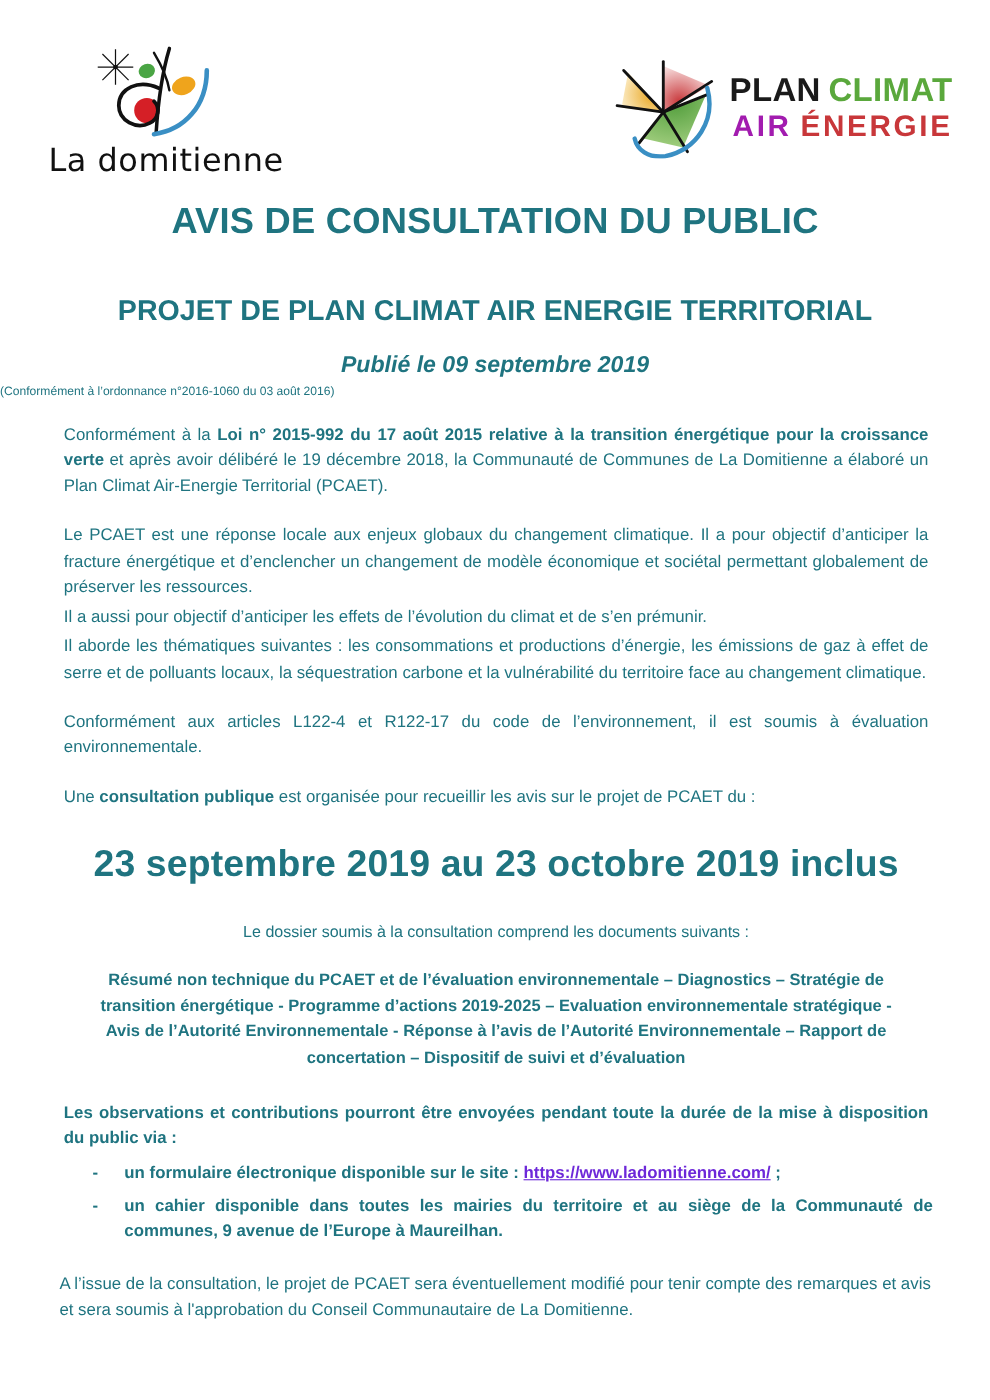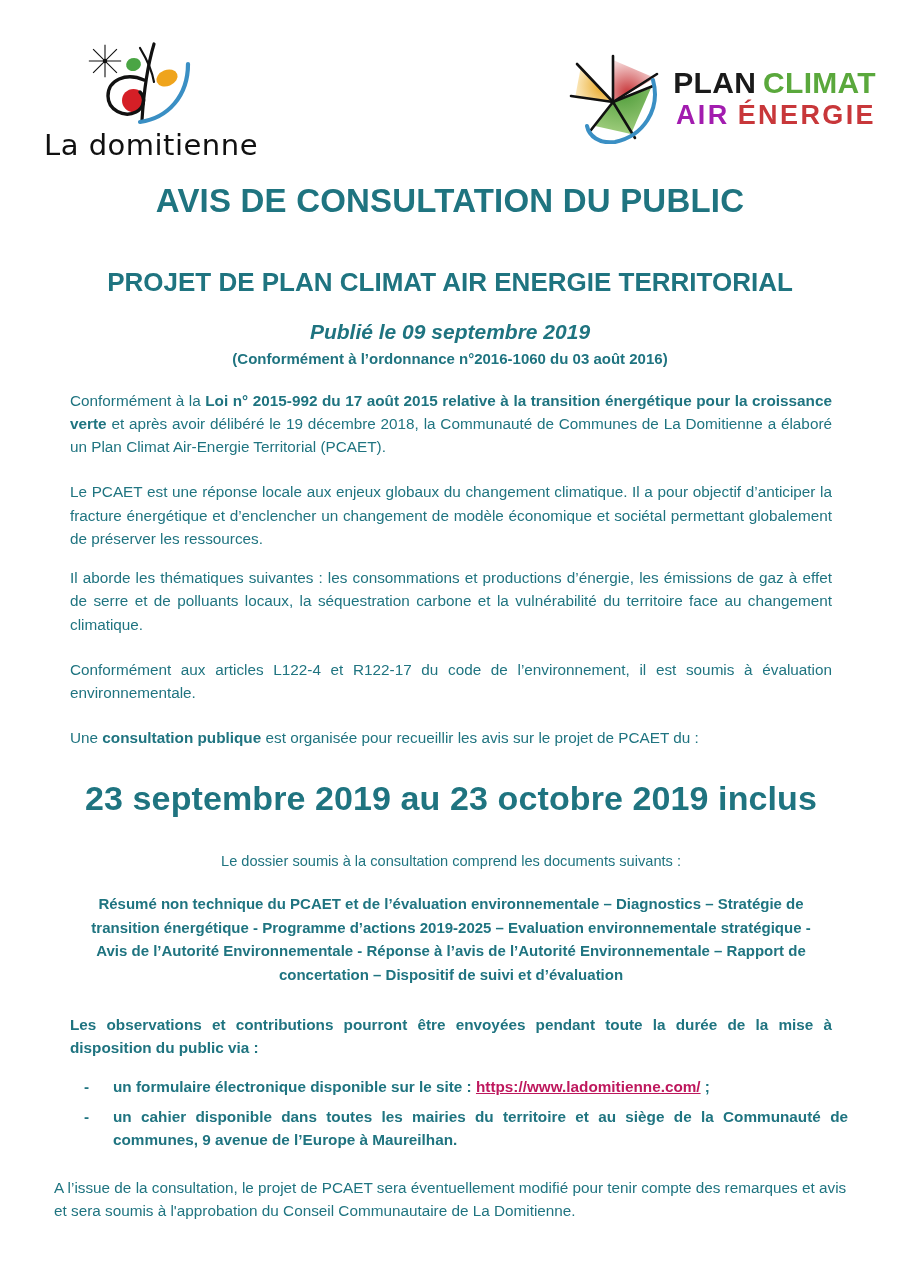--- a/index.html
+++ b/index.html
@@ -82,21 +82,21 @@
     margin-top: 2px;
     font-family: "DejaVu Sans", sans-serif;
     font-size: 29px;
     letter-spacing: 0.5px;
     color: #111111;
     white-space: nowrap;
   }
 
   .logo-planclimat {
     position: absolute;
-    right: 24px;
+    right: 34px;
     top: 52px;
     display: flex;
     align-items: center;
     gap: 8px;
   }
   .pc-mark {
     width: 96px;
     height: 92px;
   }
   .pc-words {
@@ -135,35 +135,35 @@
     font-weight: bold;
     margin-top: 47px;
   }
   .pub-date {
     text-align: center;
     font-size: 21px;
     font-weight: bold;
     font-style: italic;
   }
   .pub-ref {
-    text-align: center;
-    font-size: 15px;
-    font-weight: bold;
+    text-align: left;
+    font-size: 11px;
+    font-weight: normal;
     margin-top: 6px;
   }
 
   
   .content {
     padding: 0 52px 0 54px;
     font-size: 15.3px;
     line-height: 1.52;
   }
   .p {
     text-align: justify;
-    margin: 16px;
+    margin: 4px;
   }
   .gap-lg { margin-top: 22px; }
   .gap-sm { margin-top: 0; }
   b, .b { font-weight: bold; }
 
   .big-date {
     text-align: center;
     font-size: 34px;
     font-weight: bold;
     margin-top: 23px;
@@ -201,21 +201,21 @@
     text-align: justify;
     margin-bottom: 6px;
   }
   ul.bullets li .dash {
     position: absolute;
     left: 4px;
     top: 0;
     font-weight: bold;
   }
   a.link {
-    color: #be185d;
+    color: #6d28d9;
     font-weight: bold;
   }
   .closing {
     margin-top: 26px;
     line-height: 1.5;
   }
   .closing .l { display: block; text-align: justify; }
 </style>
 </head>
 <body>
@@ -299,20 +299,21 @@
 <h1 class="title-main">AVIS DE CONSULTATION DU PUBLIC</h1>
 <h2 class="title-sub">PROJET DE PLAN CLIMAT AIR ENERGIE TERRITORIAL</h2>
 <div class="pub-date">Publié le 09 septembre 2019</div>
 <div class="pub-ref">(Conformément à l’ordonnance n°2016-1060 du 03 août 2016)</div>
 
 <div class="content">
 
   <p class="p gap-lg"><span>Conformément à la </span><b>Loi n° 2015-992 du 17 août 2015 relative à la transition énergétique pour la croissance verte</b><span> et après avoir délibéré le 19 décembre 2018, la Communauté de Communes de La Domitienne a élaboré un Plan Climat Air-Energie Territorial (PCAET).</span></p>
 
   <p class="p gap-lg">Le PCAET est une réponse locale aux enjeux globaux du changement climatique. Il a pour objectif d’anticiper la fracture énergétique et d’enclencher un changement de modèle économique et sociétal permettant globalement de préserver les ressources.</p>
+  <p class="p gap-sm">Il a aussi pour objectif d’anticiper les effets de l’évolution du climat et de s’en prémunir.</p>
   <p class="p gap-sm">Il aborde les thématiques suivantes : les consommations et productions d’énergie, les émissions de gaz à effet de serre et de polluants locaux, la séquestration carbone et la vulnérabilité du territoire face au changement climatique.</p>
 
   <p class="p gap-lg">Conformément aux articles L122-4 et R122-17 du code de l’environnement, il est soumis à évaluation environnementale.</p>
 
   <p class="p gap-lg"><span>Une </span><b>consultation publique</b><span> est organisée pour recueillir les avis sur le projet de PCAET du :</span></p>
 
   <div class="big-date">23 septembre 2019 au 23 octobre 2019 inclus</div>
 
   <div class="docs-intro">Le dossier soumis à la consultation comprend les documents suivants :</div>
   <div class="docs-list">Résumé non technique du PCAET et de l’évaluation environnementale – Diagnostics – Stratégie de transition énergétique - Programme d’actions 2019-2025 – Evaluation environnementale stratégique - Avis de l’Autorité Environnementale - Réponse à l’avis de l’Autorité Environnementale – Rapport de concertation – Dispositif de suivi et d’évaluation</div>

